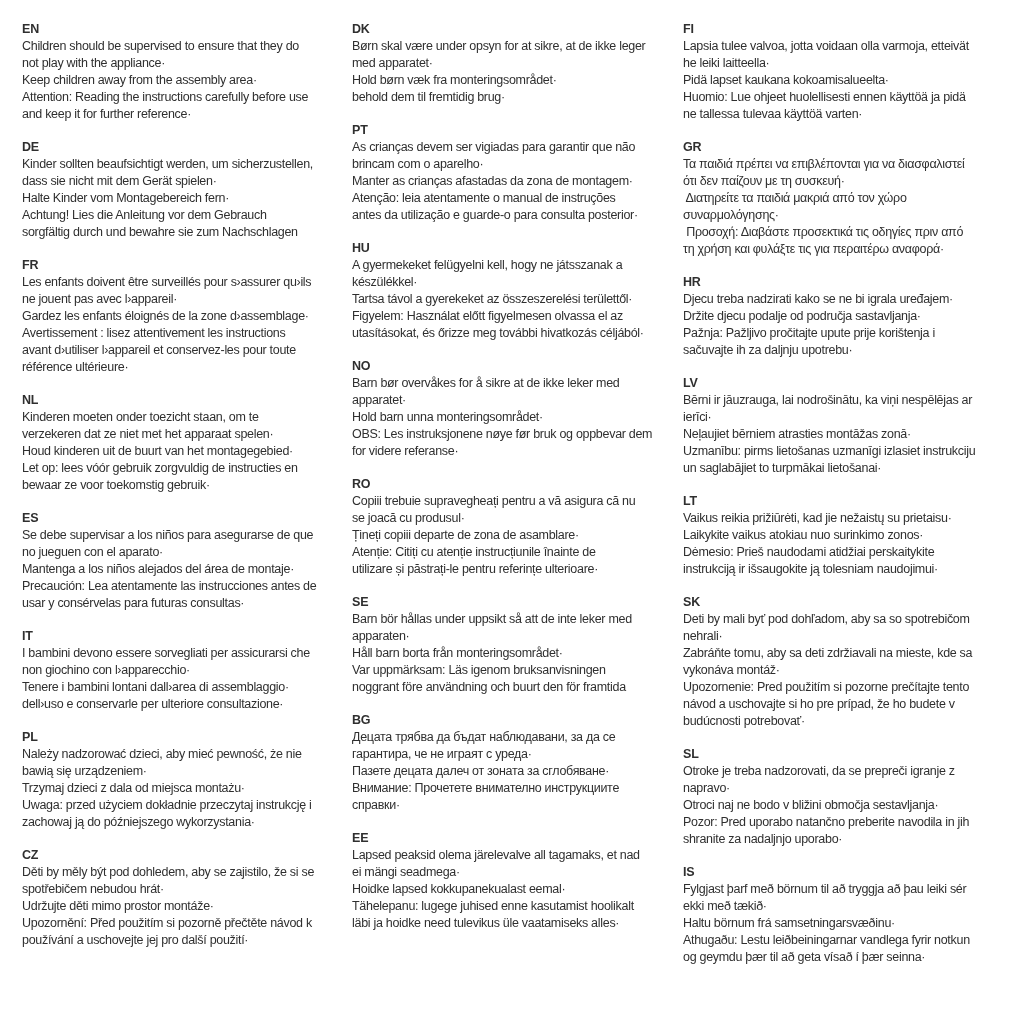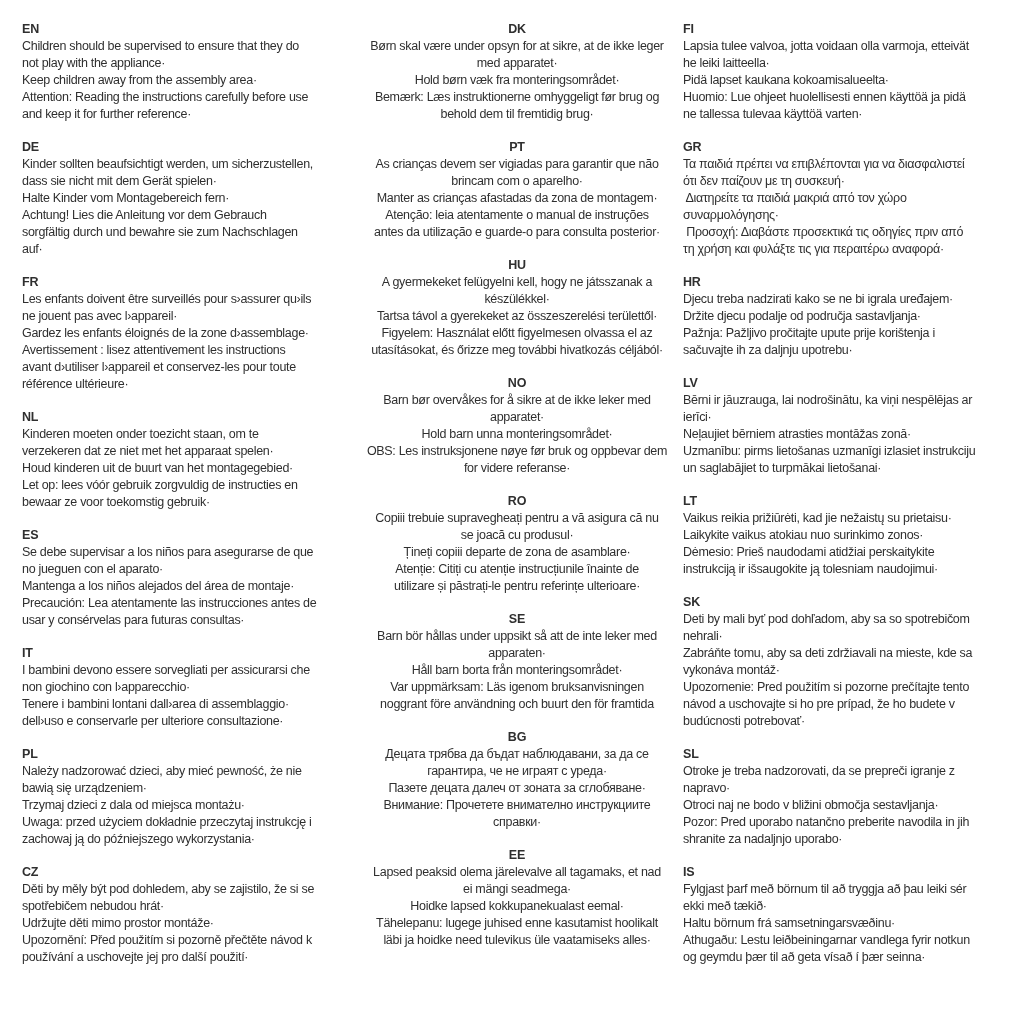--- a/index.html
+++ b/index.html
@@ -15,21 +15,21 @@
     overflow: hidden;
     font-family: "Liberation Sans", sans-serif;
     color: #2f2f2f;
   }
   .column {
     position: absolute;
     top: 21px;
     width: 330px;
   }
   .column.c0 { left: 22px; }
-  .column.c1 { left: 352px; text-align: center; }
+  .column.c1 { left: 352px; }
   .column.c2 { left: 683px; }
   .section { margin: 0 0 16px 0; }
   .lang-code {
     font-size: 12.5px;
     line-height: 17px;
     font-weight: bold;
     letter-spacing: -0.2px;
     white-space: pre;
   }
   .line {
@@ -52,21 +52,20 @@
         <div class="line">Attention: Reading the instructions carefully before use</div>
         <div class="line">and keep it for further reference·</div>
       </section>
       <section class="section">
         <div class="lang-code">DE</div>
         <div class="line">Kinder sollten beaufsichtigt werden, um sicherzustellen,</div>
         <div class="line">dass sie nicht mit dem Gerät spielen·</div>
         <div class="line">Halte Kinder vom Montagebereich fern·</div>
         <div class="line">Achtung! Lies die Anleitung vor dem Gebrauch</div>
         <div class="line">sorgfältig durch und bewahre sie zum Nachschlagen</div>
-        <div class="line">auf·</div>
       </section>
       <section class="section">
         <div class="lang-code">FR</div>
         <div class="line">Les enfants doivent être surveillés pour s›assurer qu›ils</div>
         <div class="line">ne jouent pas avec l›appareil·</div>
         <div class="line">Gardez les enfants éloignés de la zone d›assemblage·</div>
         <div class="line">Avertissement : lisez attentivement les instructions</div>
         <div class="line">avant d›utiliser l›appareil et conservez-les pour toute</div>
         <div class="line">référence ultérieure·</div>
       </section>
@@ -109,21 +108,20 @@
         <div class="line">Upozornění: Před použitím si pozorně přečtěte návod k</div>
         <div class="line">používání a uschovejte jej pro další použití·</div>
       </section>
     </div>
   <div class="column c1">
       <section class="section">
         <div class="lang-code">DK</div>
         <div class="line">Børn skal være under opsyn for at sikre, at de ikke leger</div>
         <div class="line">med apparatet·</div>
         <div class="line">Hold børn væk fra monteringsområdet·</div>
-        <div class="line">Bemærk: Læs instruktionerne omhyggeligt før brug og</div>
         <div class="line">behold dem til fremtidig brug·</div>
       </section>
       <section class="section">
         <div class="lang-code">PT</div>
         <div class="line">As crianças devem ser vigiadas para garantir que não</div>
         <div class="line">brincam com o aparelho·</div>
         <div class="line">Manter as crianças afastadas da zona de montagem·</div>
         <div class="line">Atenção: leia atentamente o manual de instruções</div>
         <div class="line">antes da utilização e guarde-o para consulta posterior·</div>
       </section>

